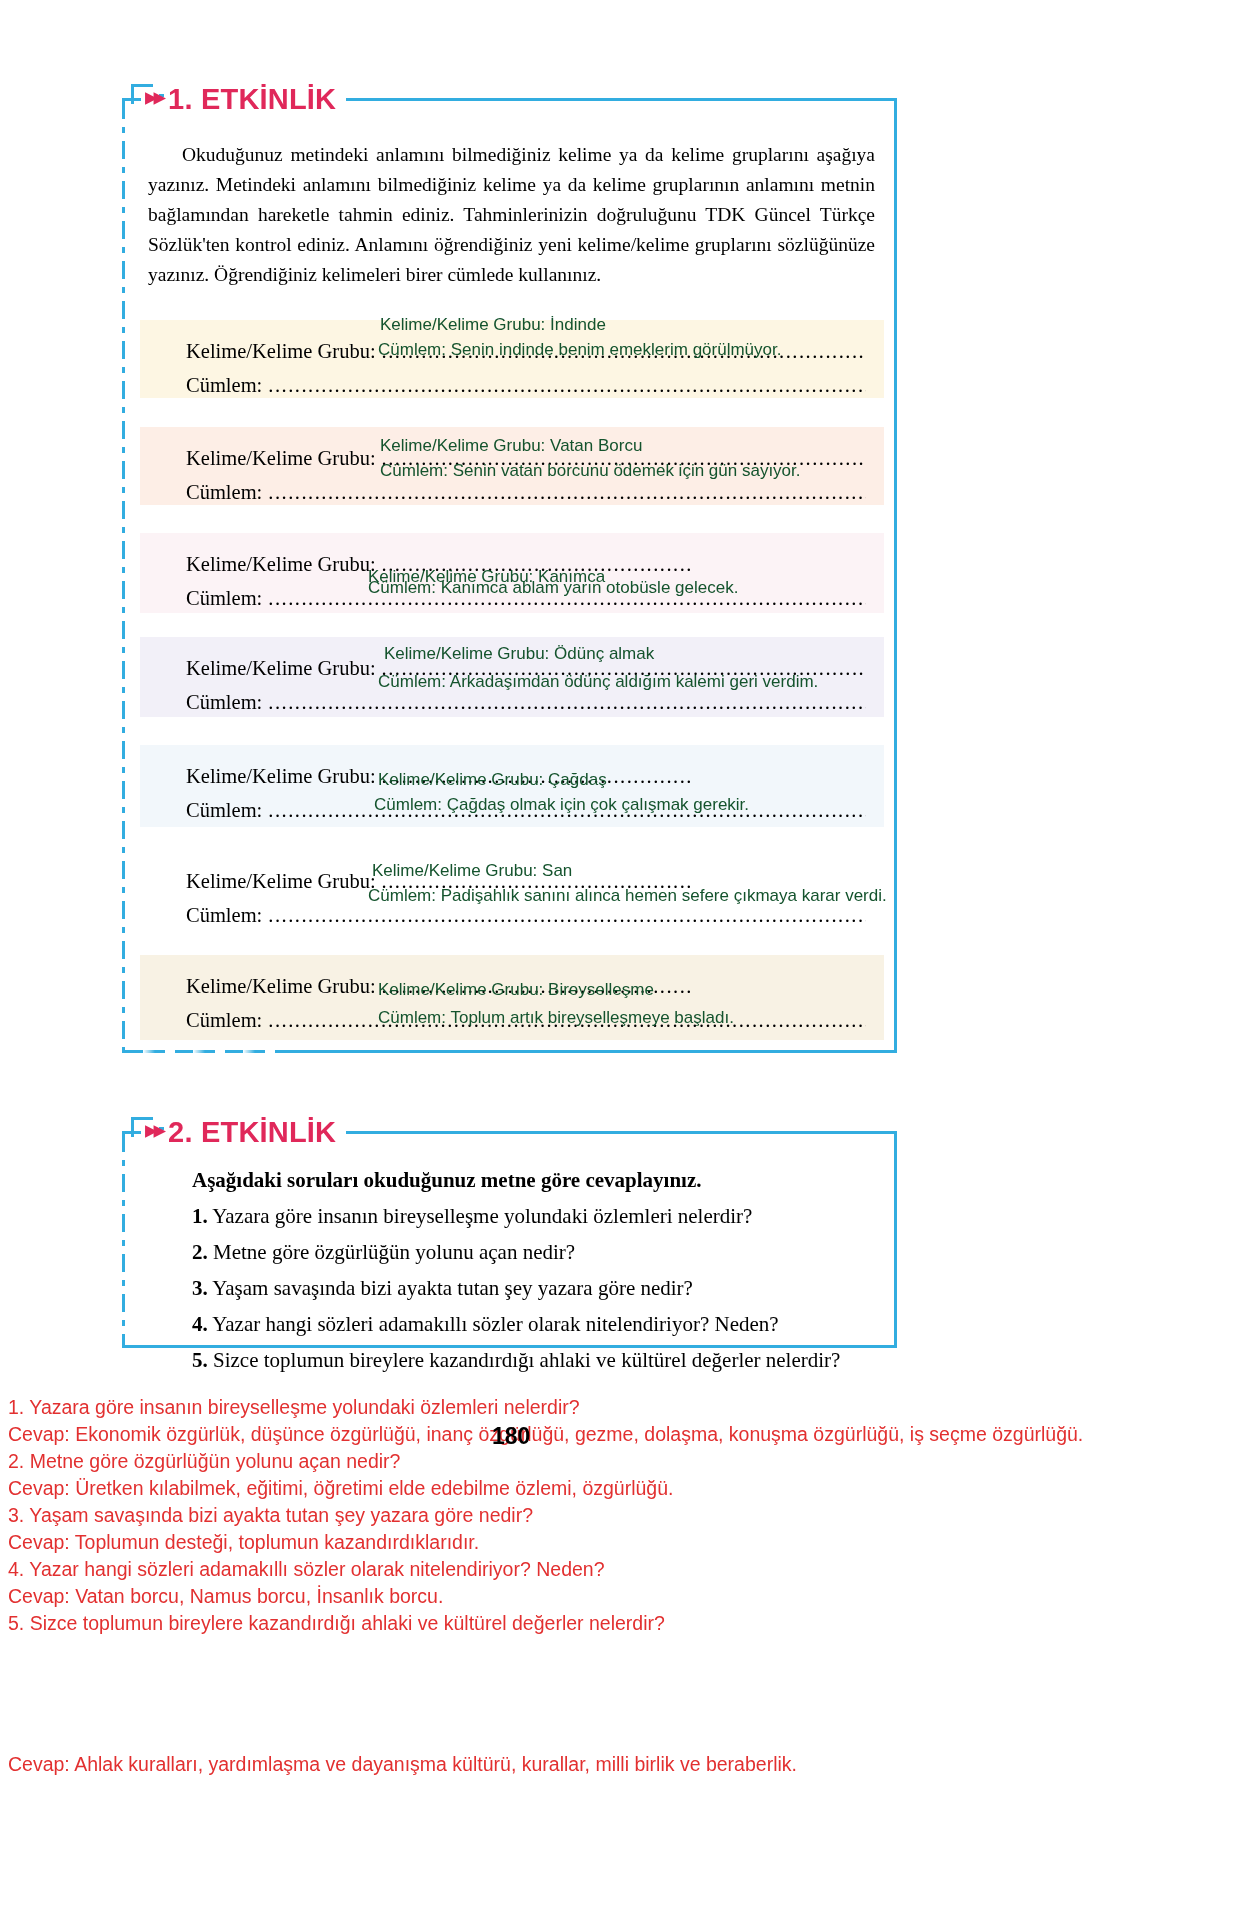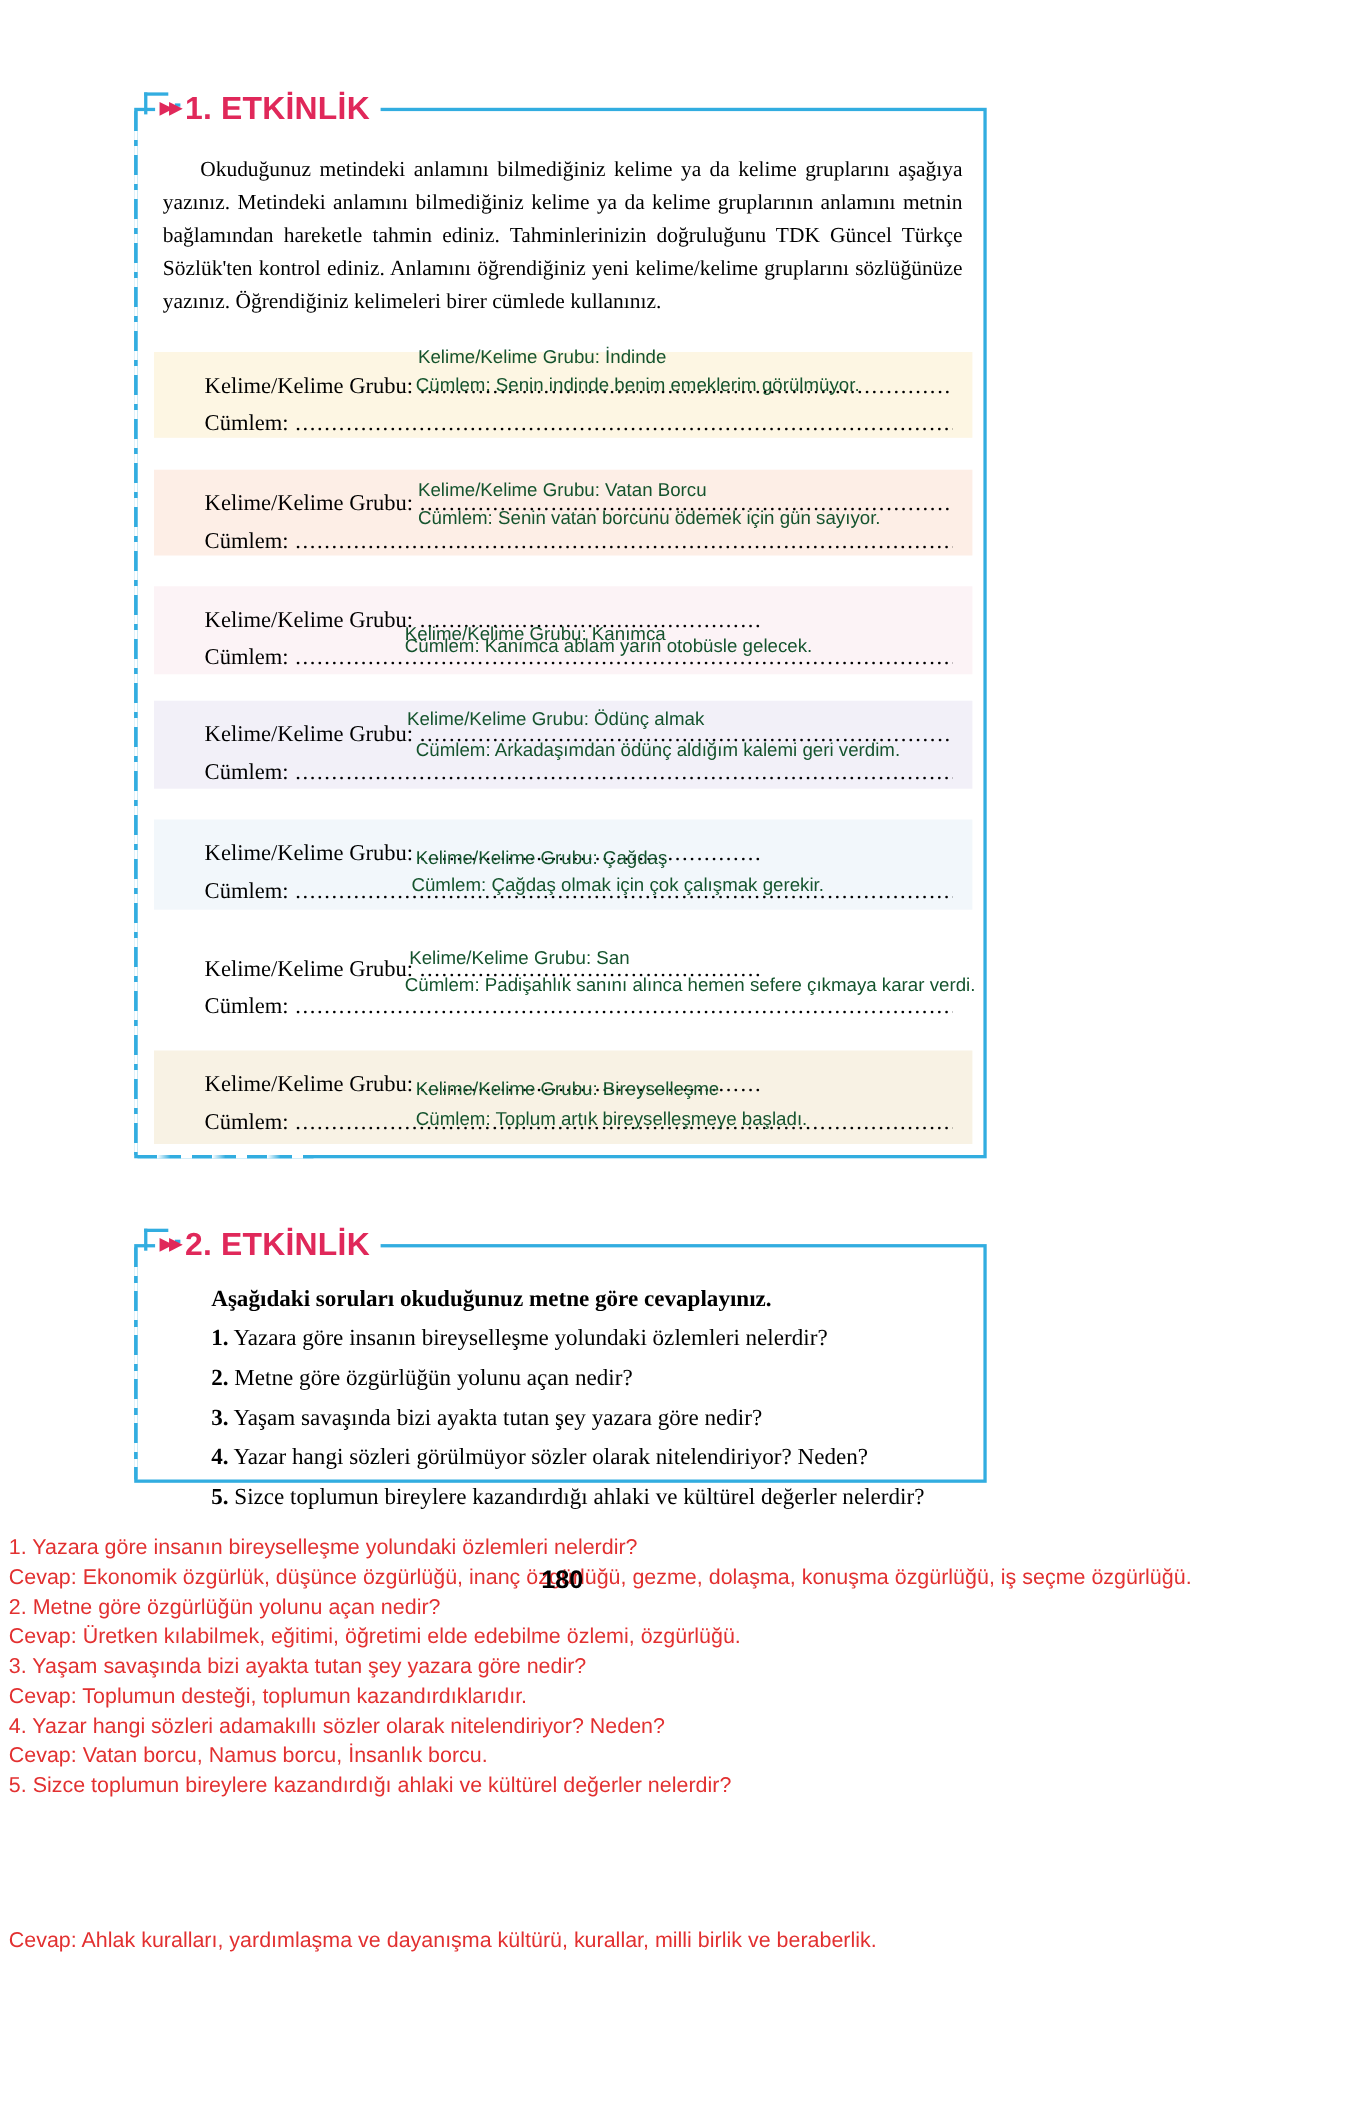--- a/index.html
+++ b/index.html
@@ -216,21 +216,21 @@
 
   <div class="slot" style="left:140px; top:637px; width:744px; height:80px; background:#f2f0f8;">
     <div class="slot-line">
       <span class="slot-label">Kelime/Kelime Grubu:</span>
       <span class="dots">...........................................................................................................................</span>
     </div>
     <div class="slot-line">
       <span class="slot-label">Cümlem:</span>
       <span class="dots">...........................................................................................................................</span>
     </div>
-    <span class="ink" style="left:230px; top:4px;text-align:center;">Kelime/Kelime Grubu: Ödünç almak</span>
+    <span class="ink" style="left:244px; top:4px;text-align:center;">Kelime/Kelime Grubu: Ödünç almak</span>
     <span class="ink" style="left:238px; top:32px;">Cümlem: Arkadaşımdan ödünç aldığım kalemi geri verdim.</span>
   </div>
 
   <div class="slot" style="left:140px; top:745px; width:744px; height:82px; background:#f2f7fb;">
     <div class="slot-line">
       <span class="slot-label">Kelime/Kelime Grubu:</span>
       <span class="dots short">...................................................................................</span>
     </div>
     <div class="slot-line">
       <span class="slot-label">Cümlem:</span>
@@ -286,21 +286,21 @@
   <div class="q-item" style="left:192px; top:1240px;">
     <b>2.</b>
     <span>Metne göre özgürlüğün yolunu açan nedir?</span>
   </div>
   <div class="q-item" style="left:192px; top:1276px;">
     <b>3.</b>
     <span>Yaşam savaşında bizi ayakta tutan şey yazara göre nedir?</span>
   </div>
   <div class="q-item" style="left:192px; top:1312px;">
     <b>4.</b>
-    <span>Yazar hangi sözleri görülmüyor sözler olarak nitelendiriyor? Neden?</span>
+    <span>Yazar hangi sözleri adamakıllı sözler olarak nitelendiriyor? Neden?</span>
   </div>
   <div class="q-item" style="left:192px; top:1348px;">
     <b>5.</b>
     <span>Sizce toplumun bireylere kazandırdığı ahlaki ve kültürel değerler nelerdir?</span>
   </div>
 
   <div class="key" style="top:1394px;">1. Yazara göre insanın bireyselleşme yolundaki özlemleri nelerdir?</div>
   <div class="key" style="top:1421px;">Cevap: Ekonomik özgürlük, düşünce özgürlüğü, inanç özgürlüğü, gezme, dolaşma, konuşma özgürlüğü, iş seçme özgürlüğü.</div>
   <div class="key" style="top:1448px;">2. Metne göre özgürlüğün yolunu açan nedir?</div>
   <div class="key" style="top:1475px;">Cevap: Üretken kılabilmek, eğitimi, öğretimi elde edebilme özlemi, özgürlüğü.</div>

